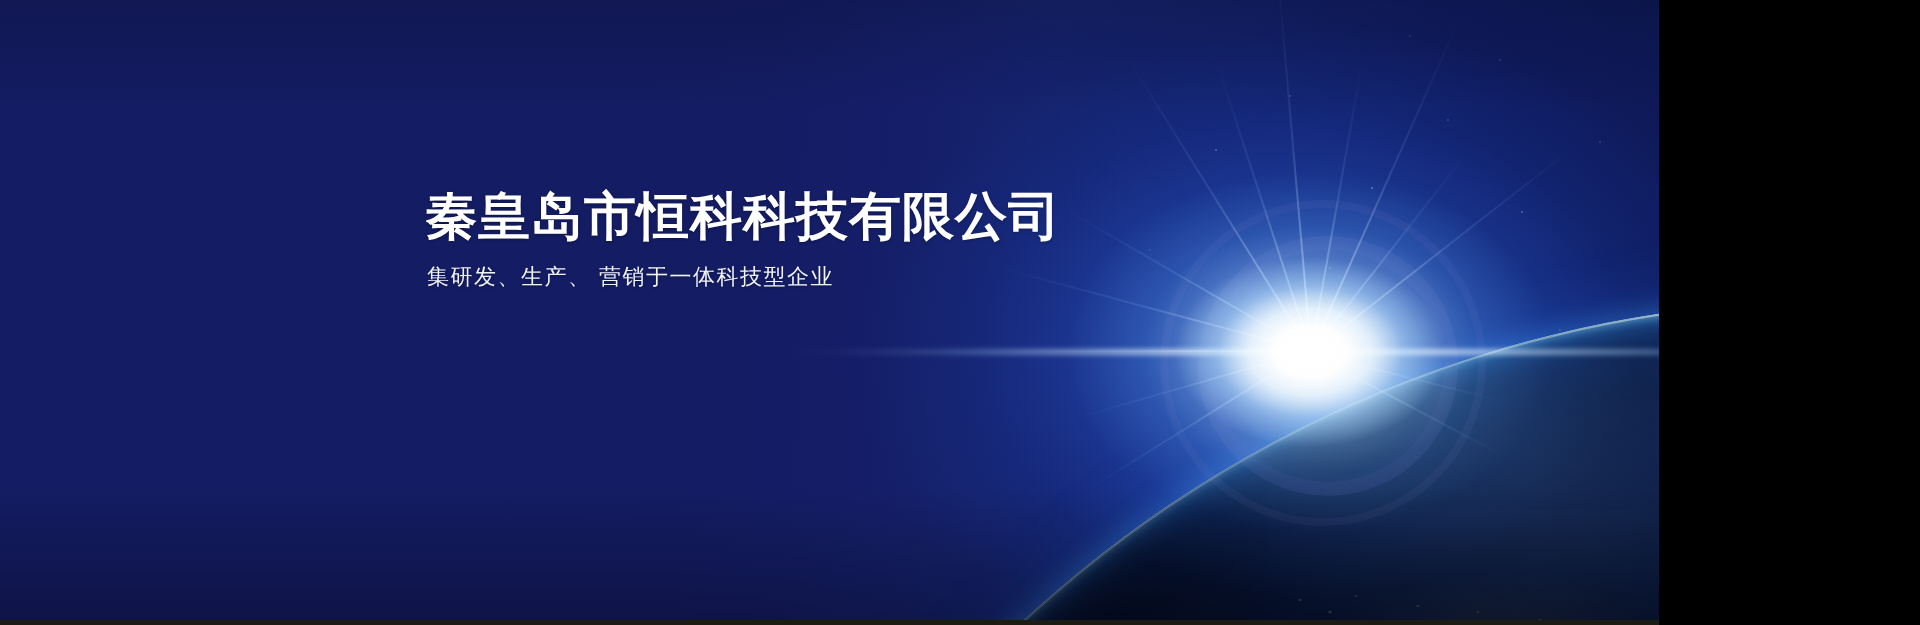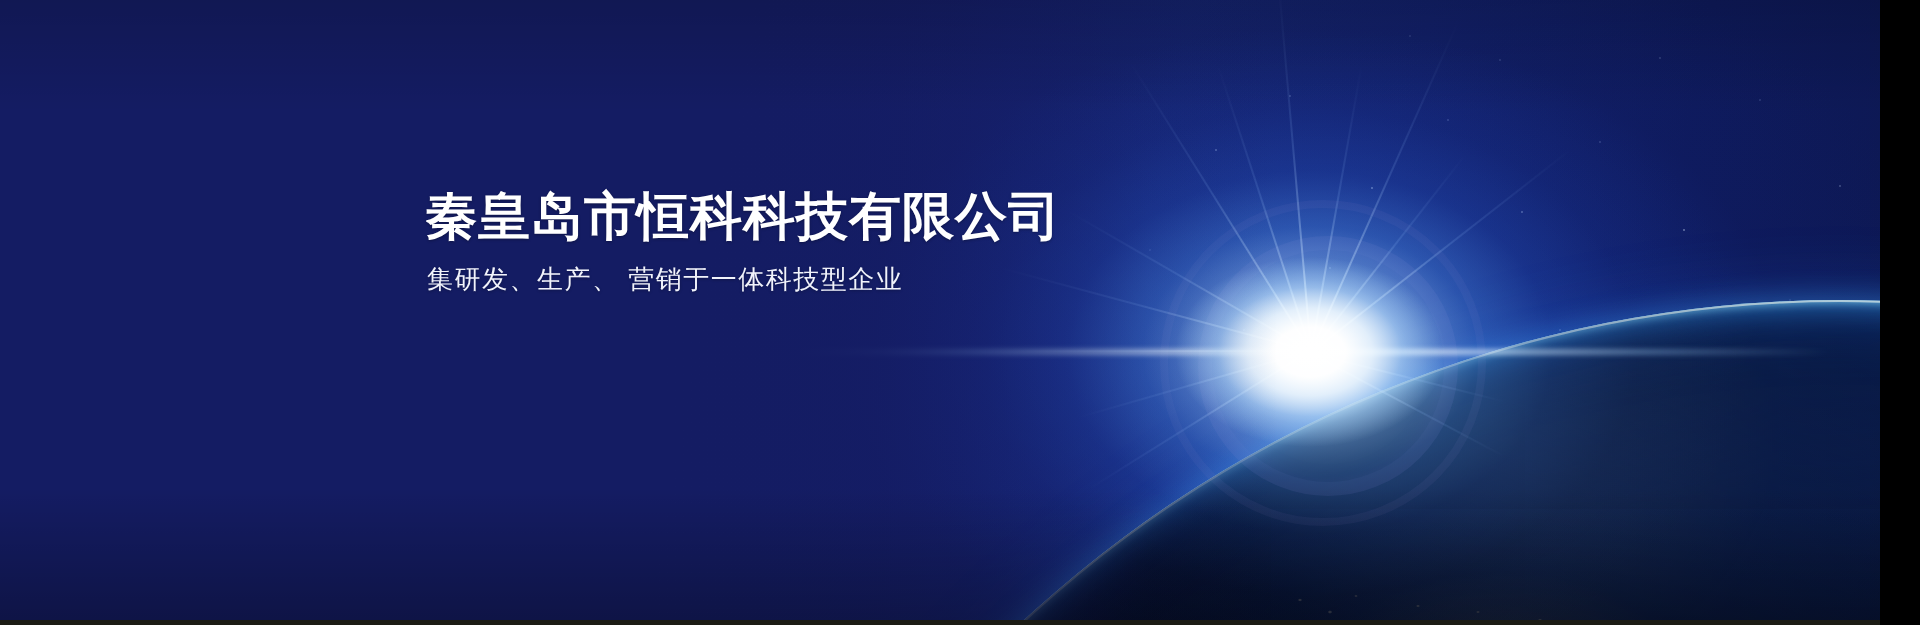--- a/index.html
+++ b/index.html
@@ -2,21 +2,21 @@
 <html><head>
 <meta charset="utf-8">
 <style>
   html, body {
     margin: 0;
     padding: 0;
     background: #000;
   }
   #banner {
     position: relative;
-    width: 1880px;
+    width: 1659px;
     height: 625px;
     overflow: hidden;
     background: #a16207;
     font-family: "Liberation Sans", "DejaVu Sans", sans-serif;
   }
 
   
   .layer { position: absolute; inset: 0; }
 
   .sky-base {
@@ -308,21 +308,21 @@
     font-size: 52px;
     font-weight: 700;
     color: #ffffff;
     letter-spacing: 1px;
     line-height: 1.18;
     white-space: nowrap;
     text-shadow: 0 1px 3px rgba(0,0,0,0.30);
   }
   .subtitle {
     margin: 16px 0 0 2px;
-    font-size: 26px;
+    font-size: 22px;
     font-weight: 400;
     color: #f1f3fb;
     letter-spacing: 1.5px;
     line-height: 1.3;
     white-space: nowrap;
     text-shadow: 0 1px 3px rgba(0,0,0,0.28);
   }
 
   
   .bottom-strip {

